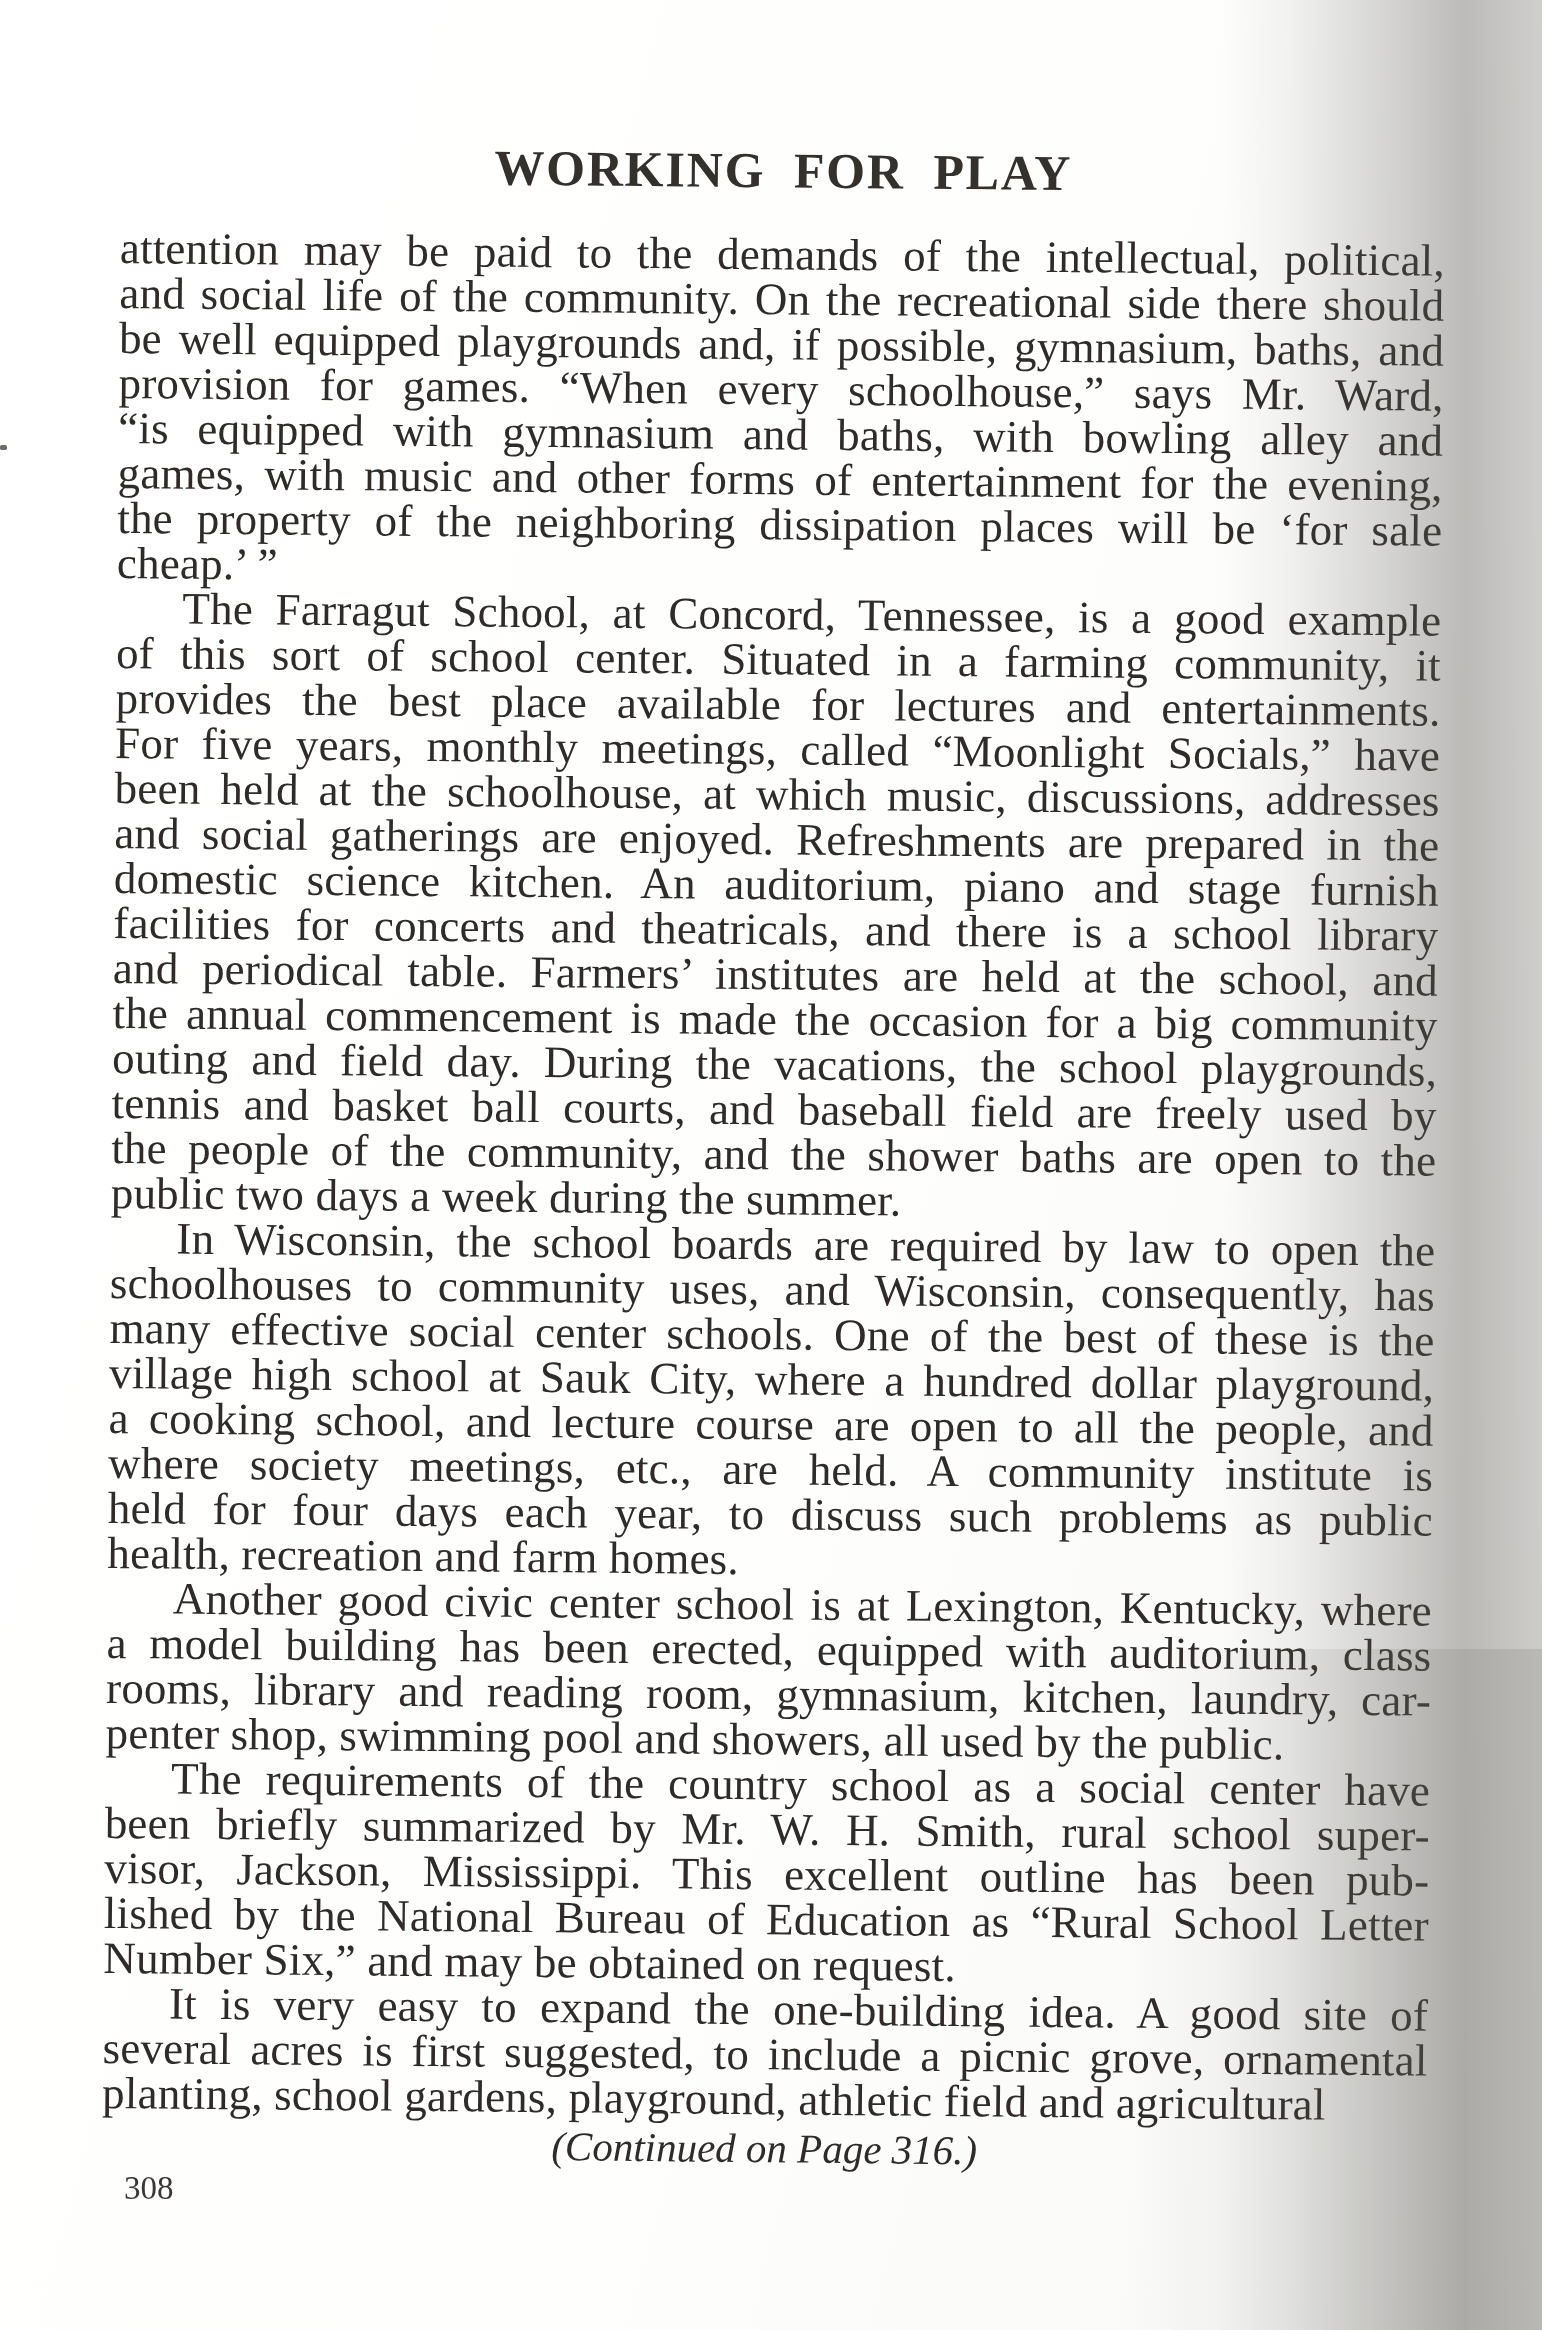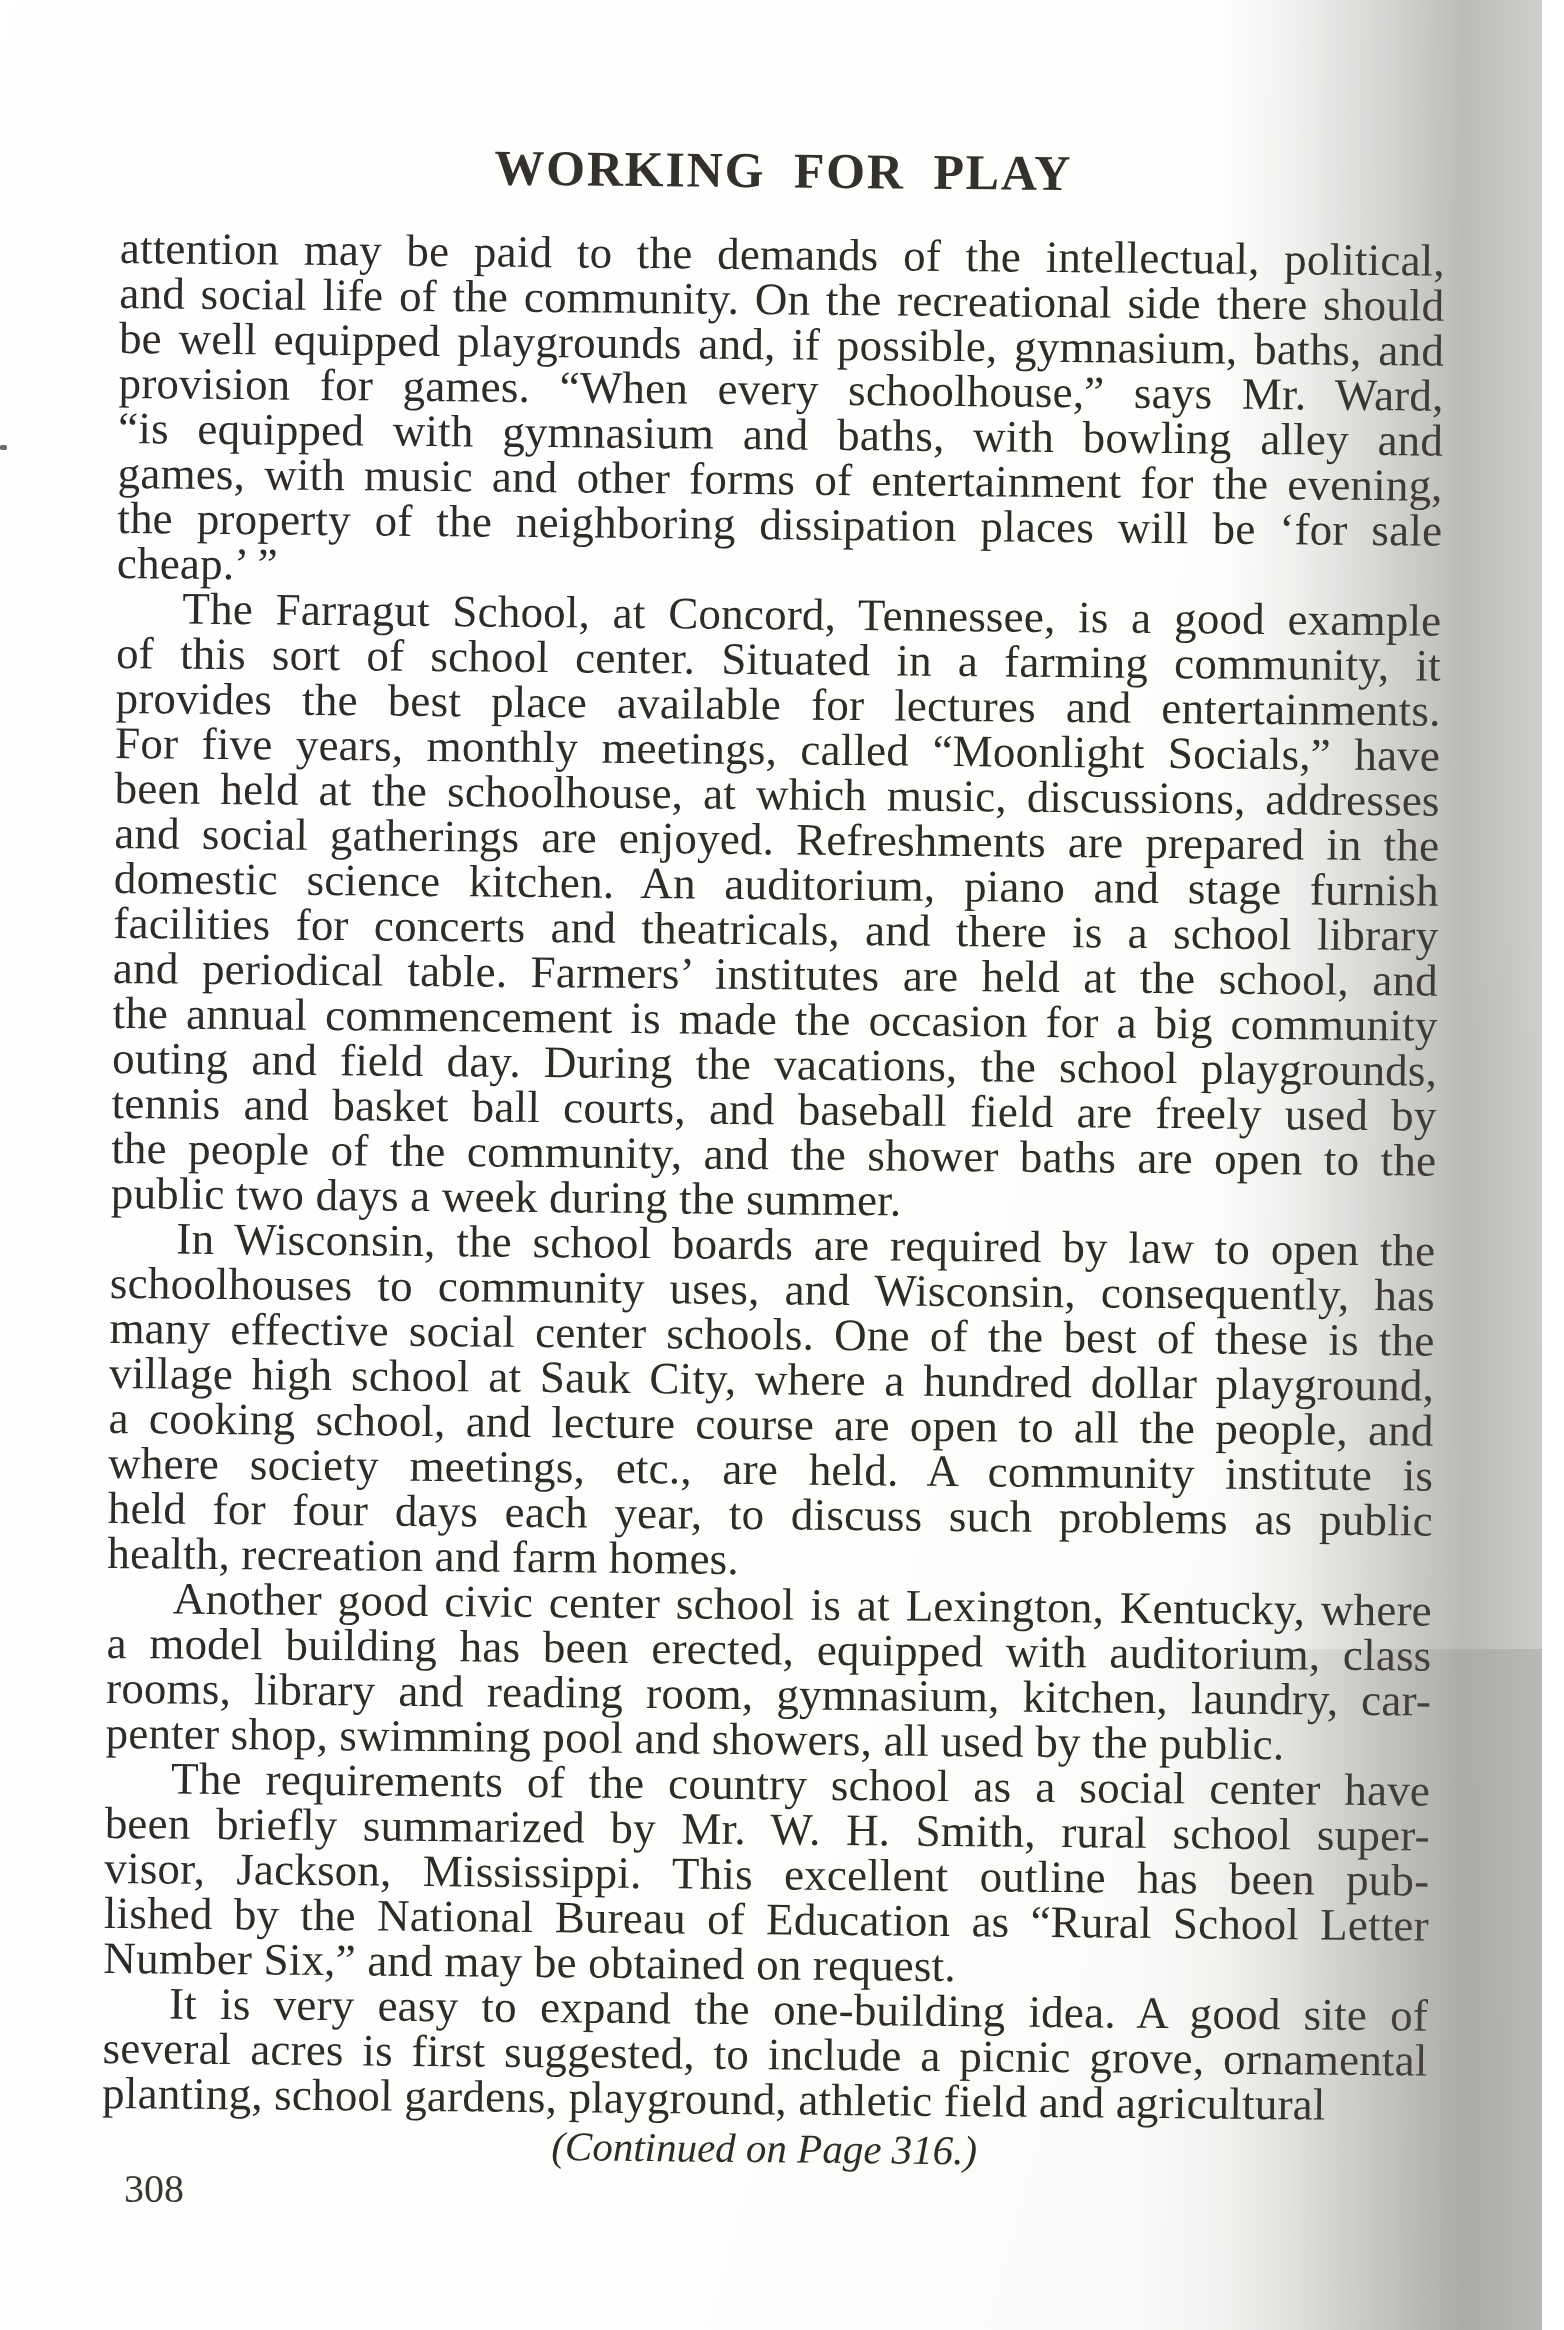--- a/index.html
+++ b/index.html
@@ -51,21 +51,21 @@
     height: 48px;
     line-height: 48px;
     font-size: 41px;
     font-style: italic;
     text-align: center;
     margin-top: 1.8px;
   }
   .page-number {
     position: absolute;
     left: 124px; top: 2167px;
-    font-size: 40px;
+    font-size: 33px;
     line-height: 43px;
     color: #3a3733;
   }
   
   .gutter-shadow {
     position: absolute;
     top: 0; right: 0;
     width: 322px; height: 100%;
     background: linear-gradient(to right,
       rgba(100, 98, 94, 0) 0%,

